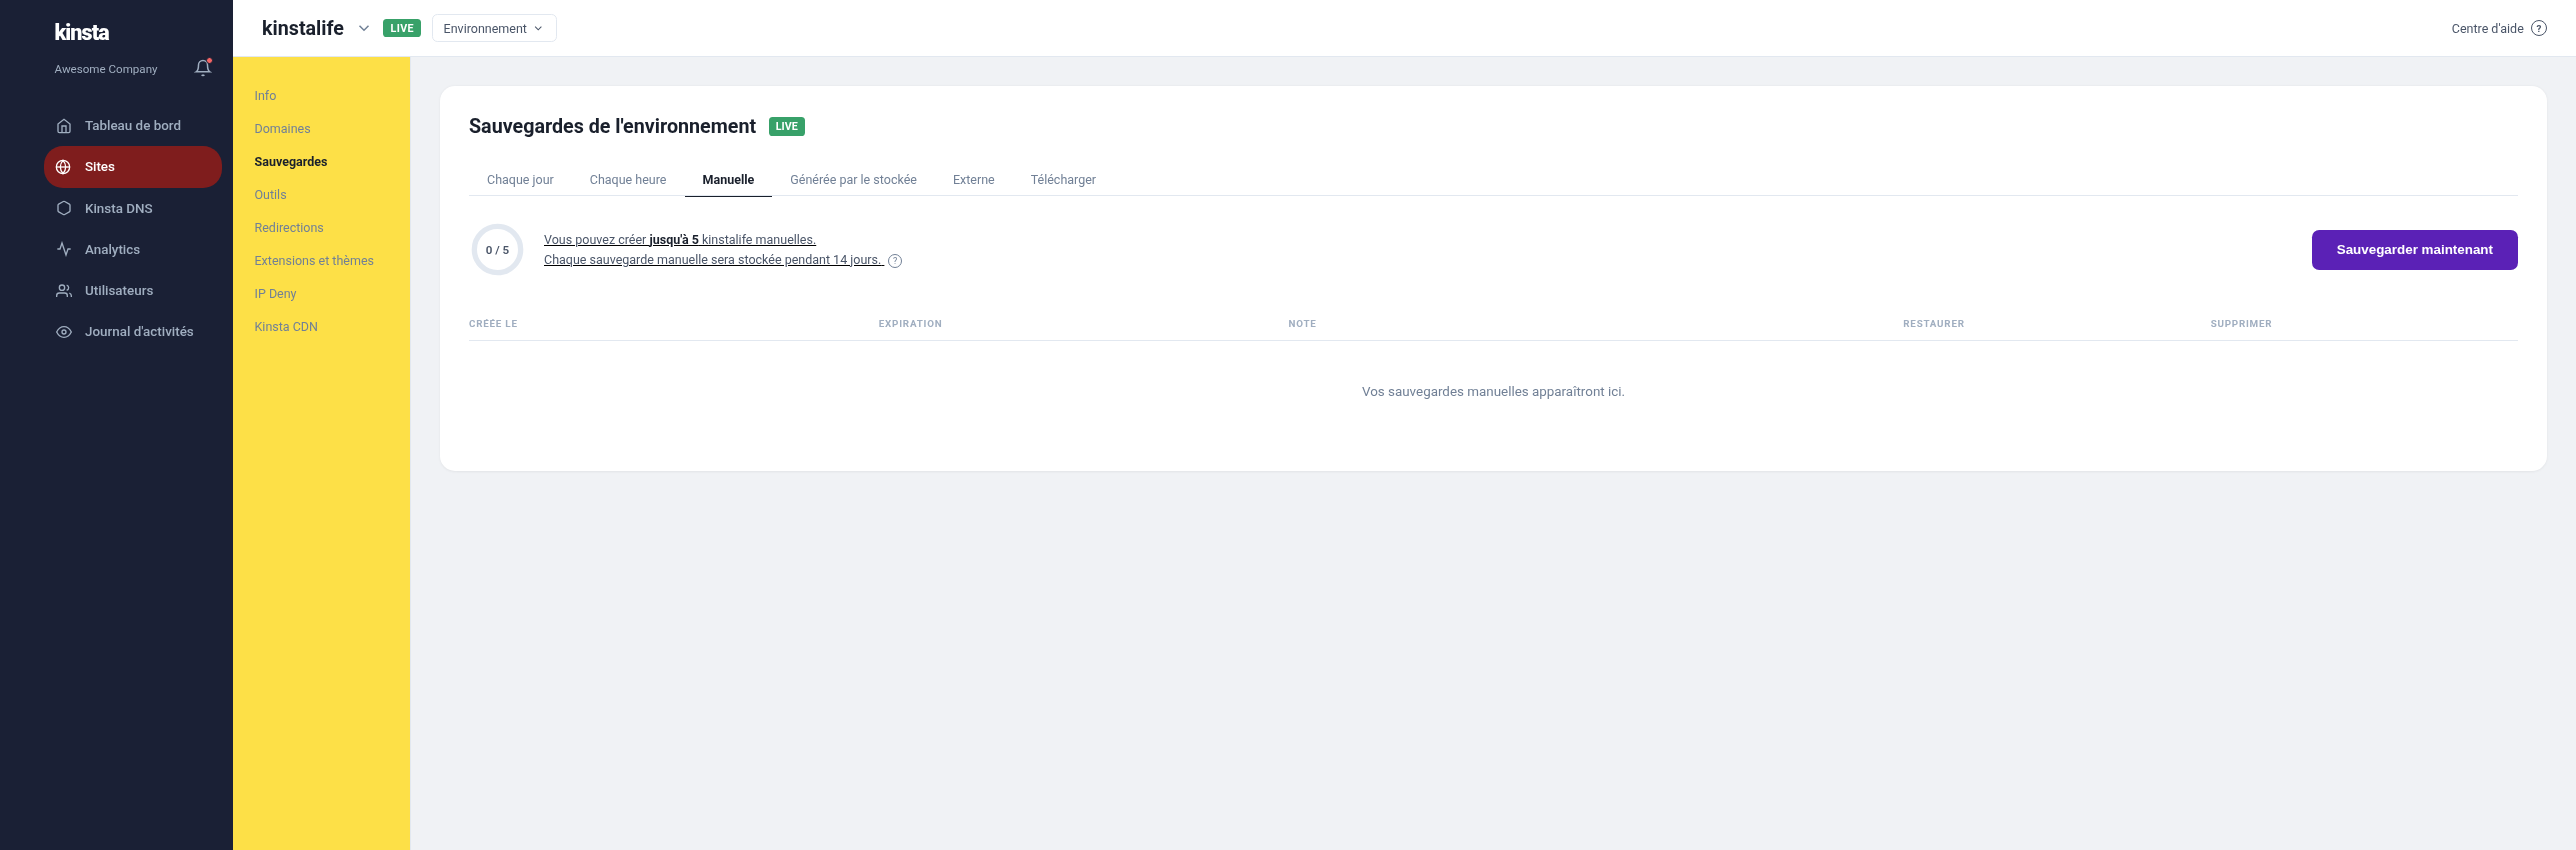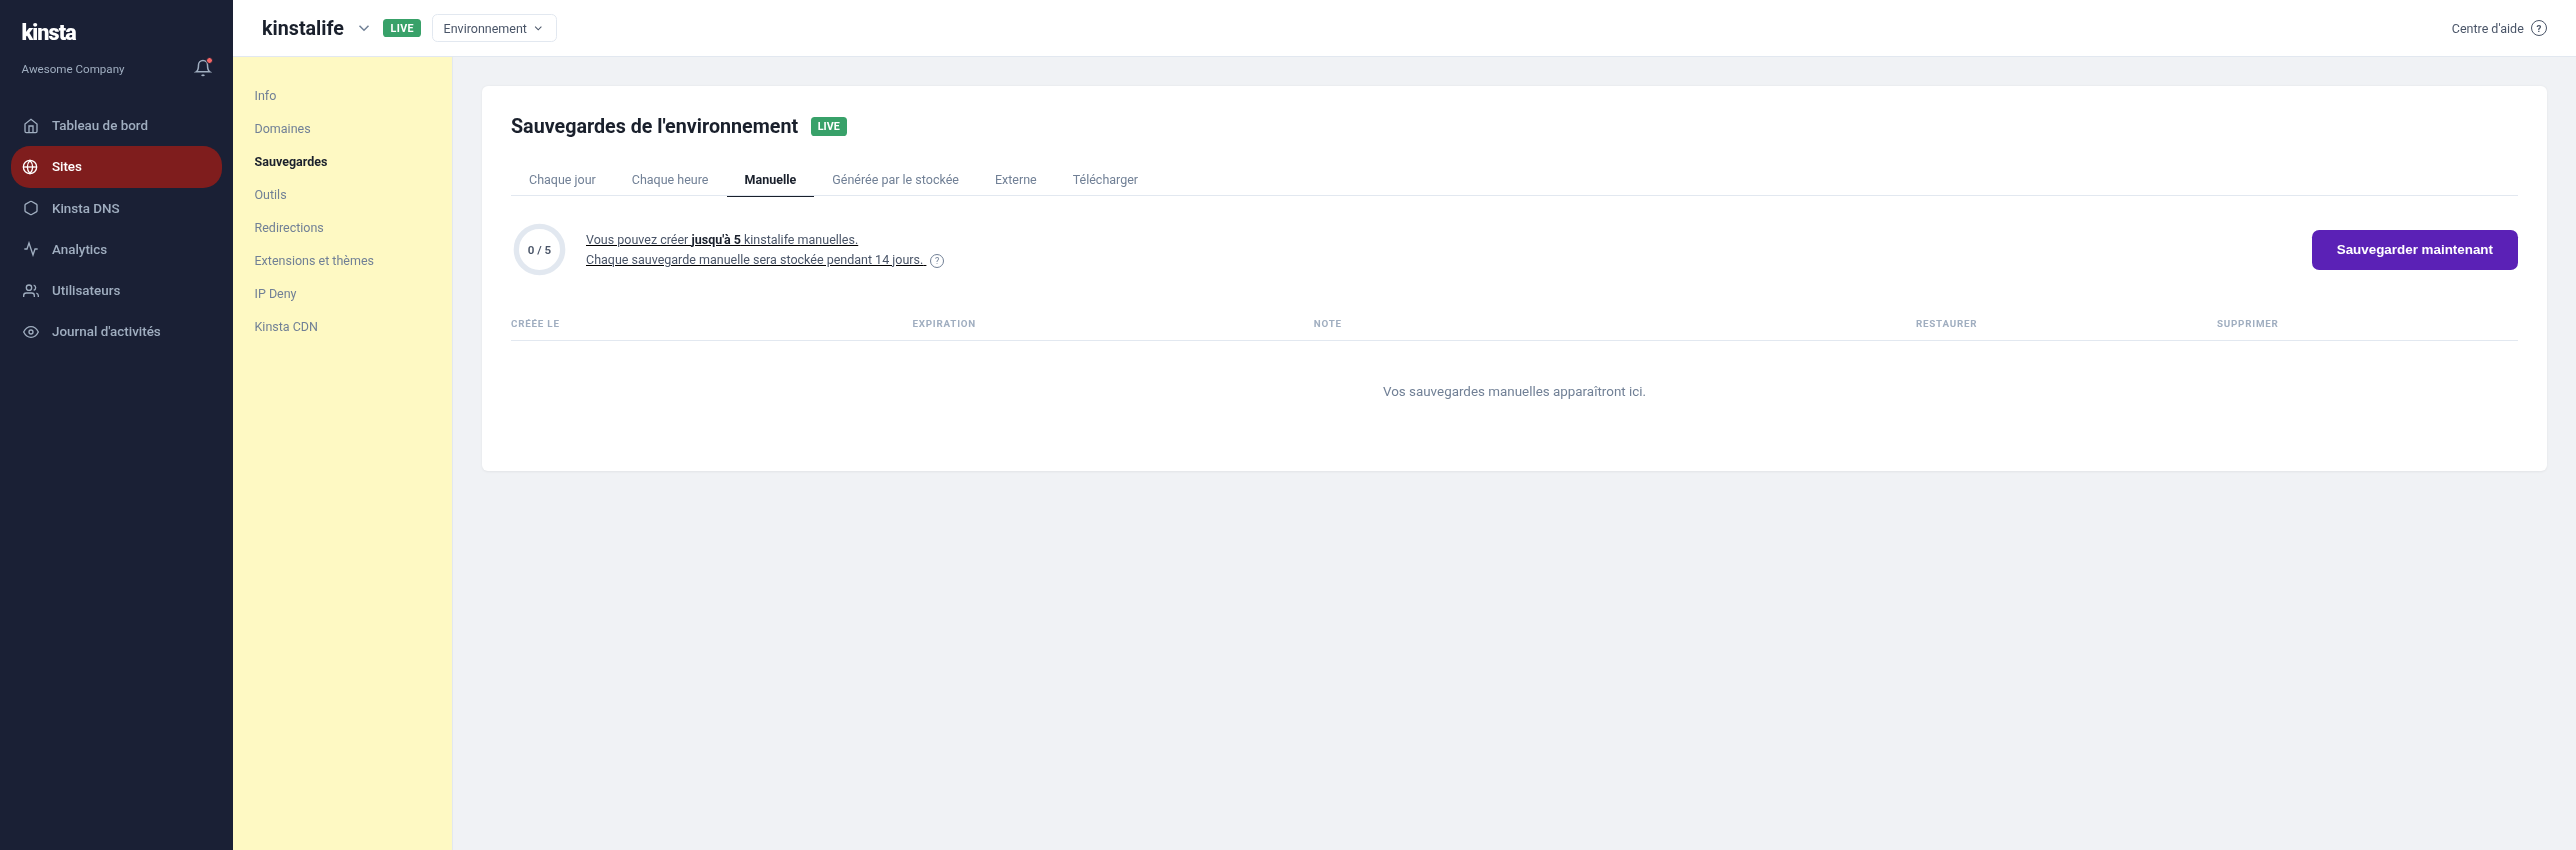--- a/index.html
+++ b/index.html
@@ -7,20 +7,21 @@
 
     
     .sidebar {
       width: 233px;
       background: #1a2035;
       color: #fff;
       display: flex;
       flex-direction: column;
       flex-shrink: 0;
       height: 100vh;
+      padding-left: 33px;
     }
     .sidebar-logo {
       padding: 19.7px 21.5px 14.3px;
       display: flex;
       align-items: center;
       justify-content: space-between;
     }
     .sidebar-company {
       padding: 0 21.5px 18px;
       display: flex;
@@ -151,22 +152,22 @@
 
     
     .content-area {
       display: flex;
       flex: 1;
       overflow: hidden;
     }
 
     
     .sub-sidebar {
-      width: 220px;
-      background: #fef9c3;
+      width: 178px;
+      background: #fde047;
       border-right: 0.9px solid #e2e8f0;
       padding: 21.5px 0;
       flex-shrink: 0;
       overflow-y: auto;
     }
     .sub-nav-item {
       display: block;
       padding: 9px 21.5px;
       font-size: 12.5px;
       color: #718096;
@@ -178,21 +179,21 @@
 
     
     .main-content {
       flex: 1;
       padding: 29px;
       overflow-y: auto;
       background: #f0f2f5;
     }
     .content-card {
       background: #fff;
-      border-radius: 6px;
+      border-radius: 15px;
       padding: 29px;
       box-shadow: 0 0.9px 2.7px rgba(0,0,0,0.06);
     }
     .card-header {
       display: flex;
       align-items: center;
       gap: 12.5px;
       margin-bottom: 25px;
     }
     .card-title {

